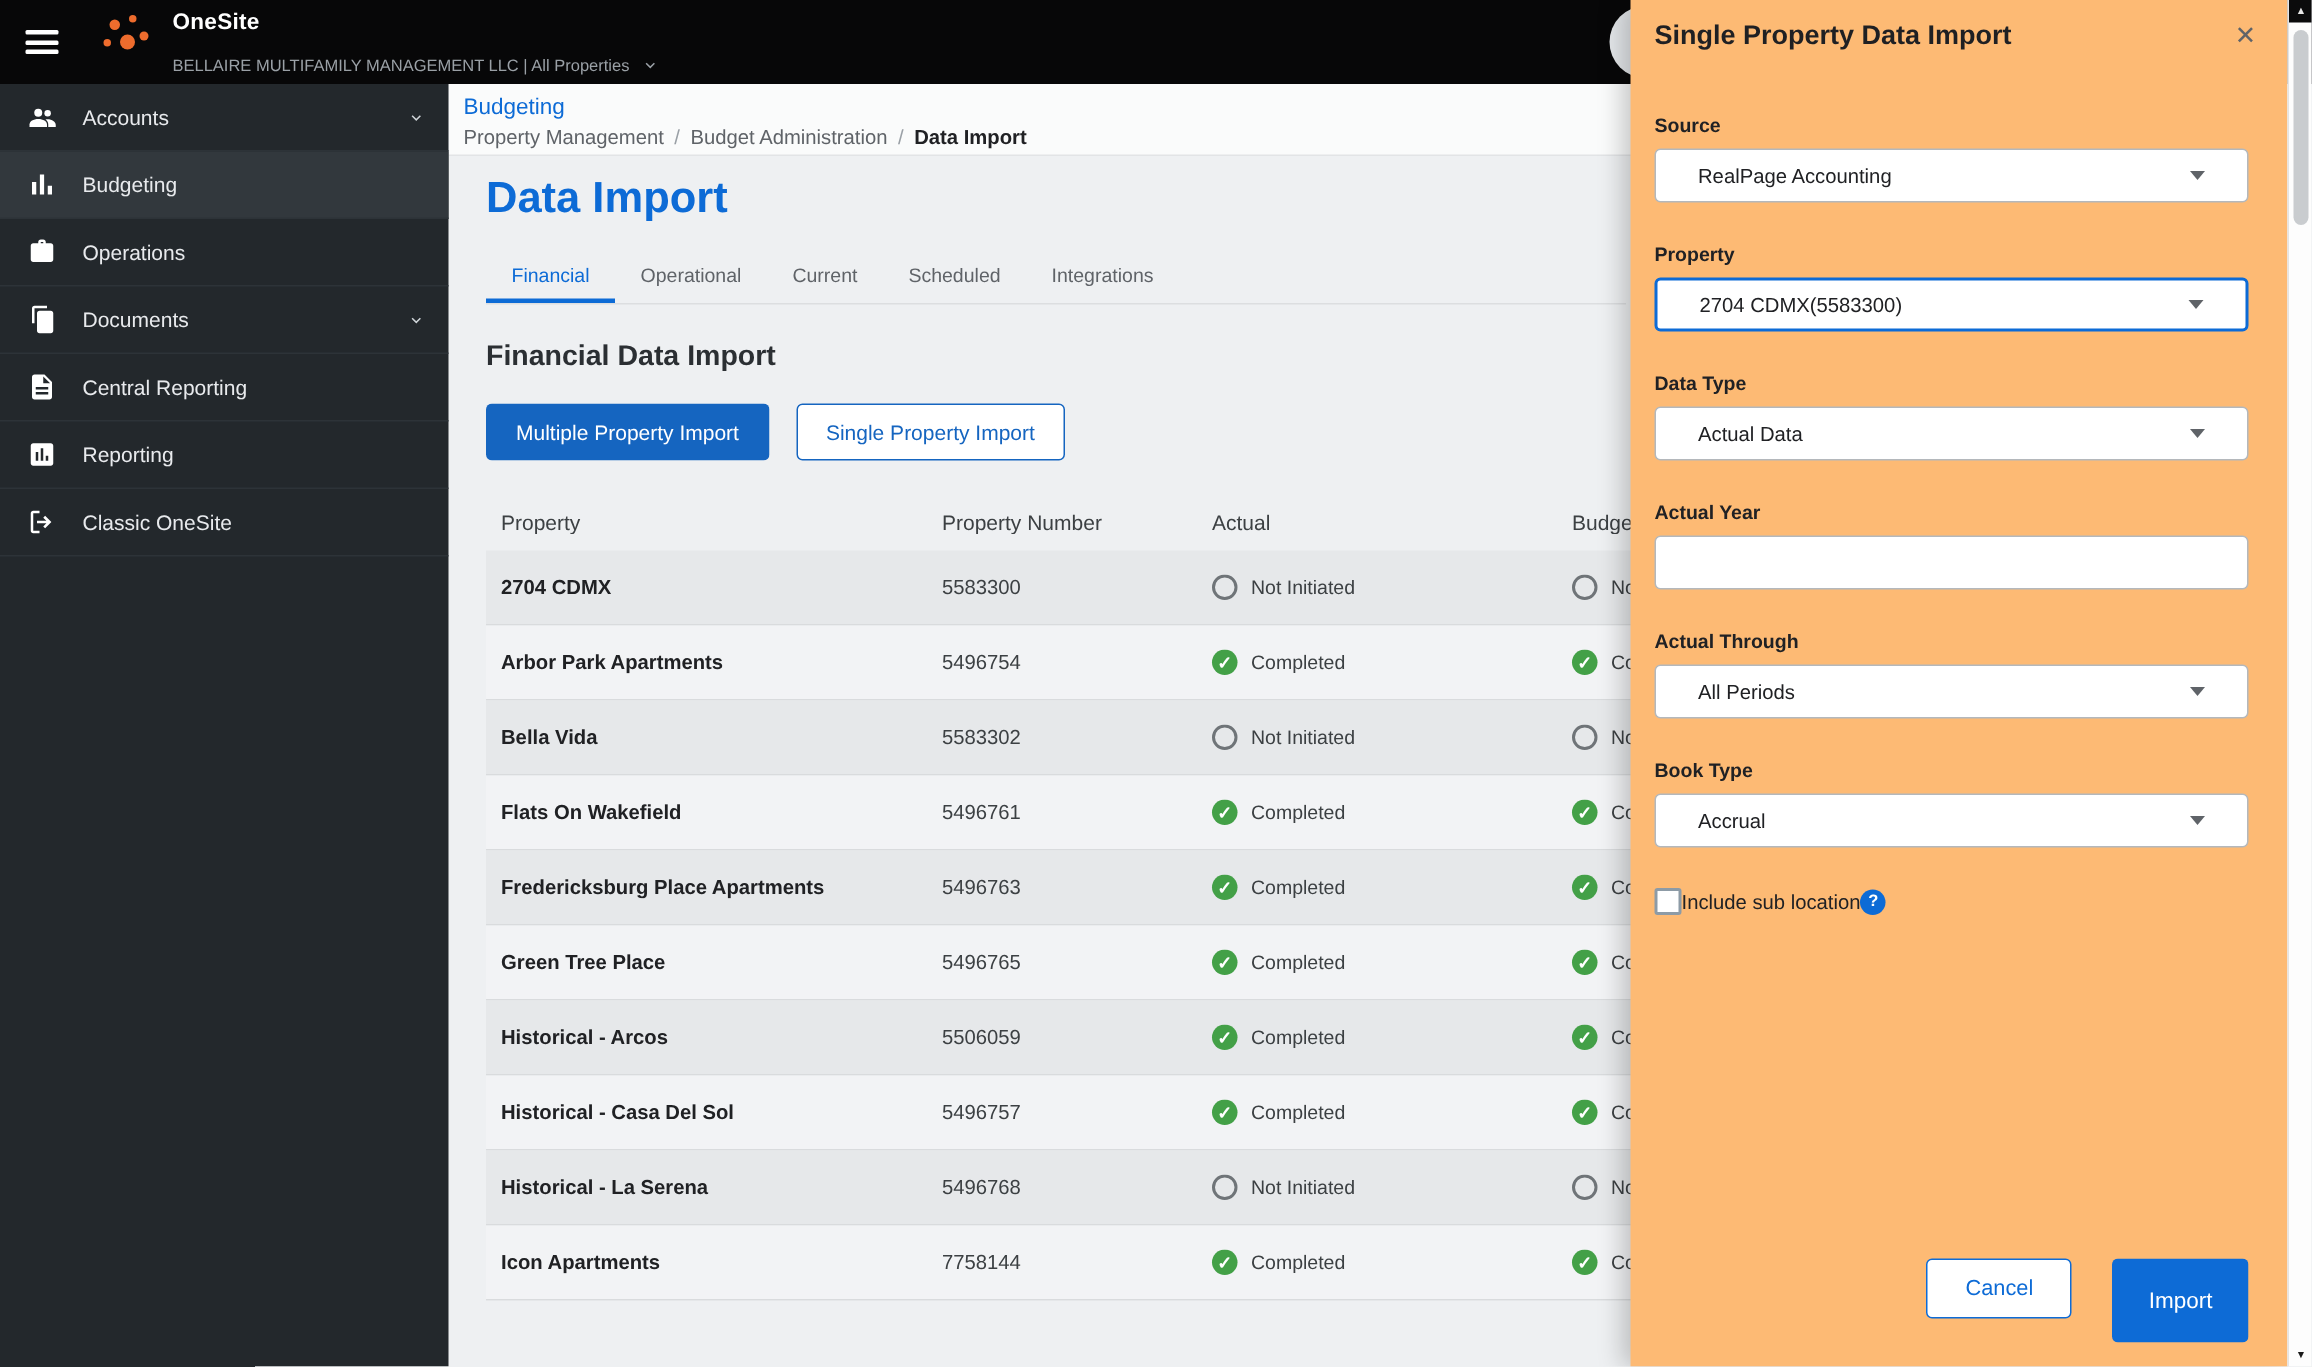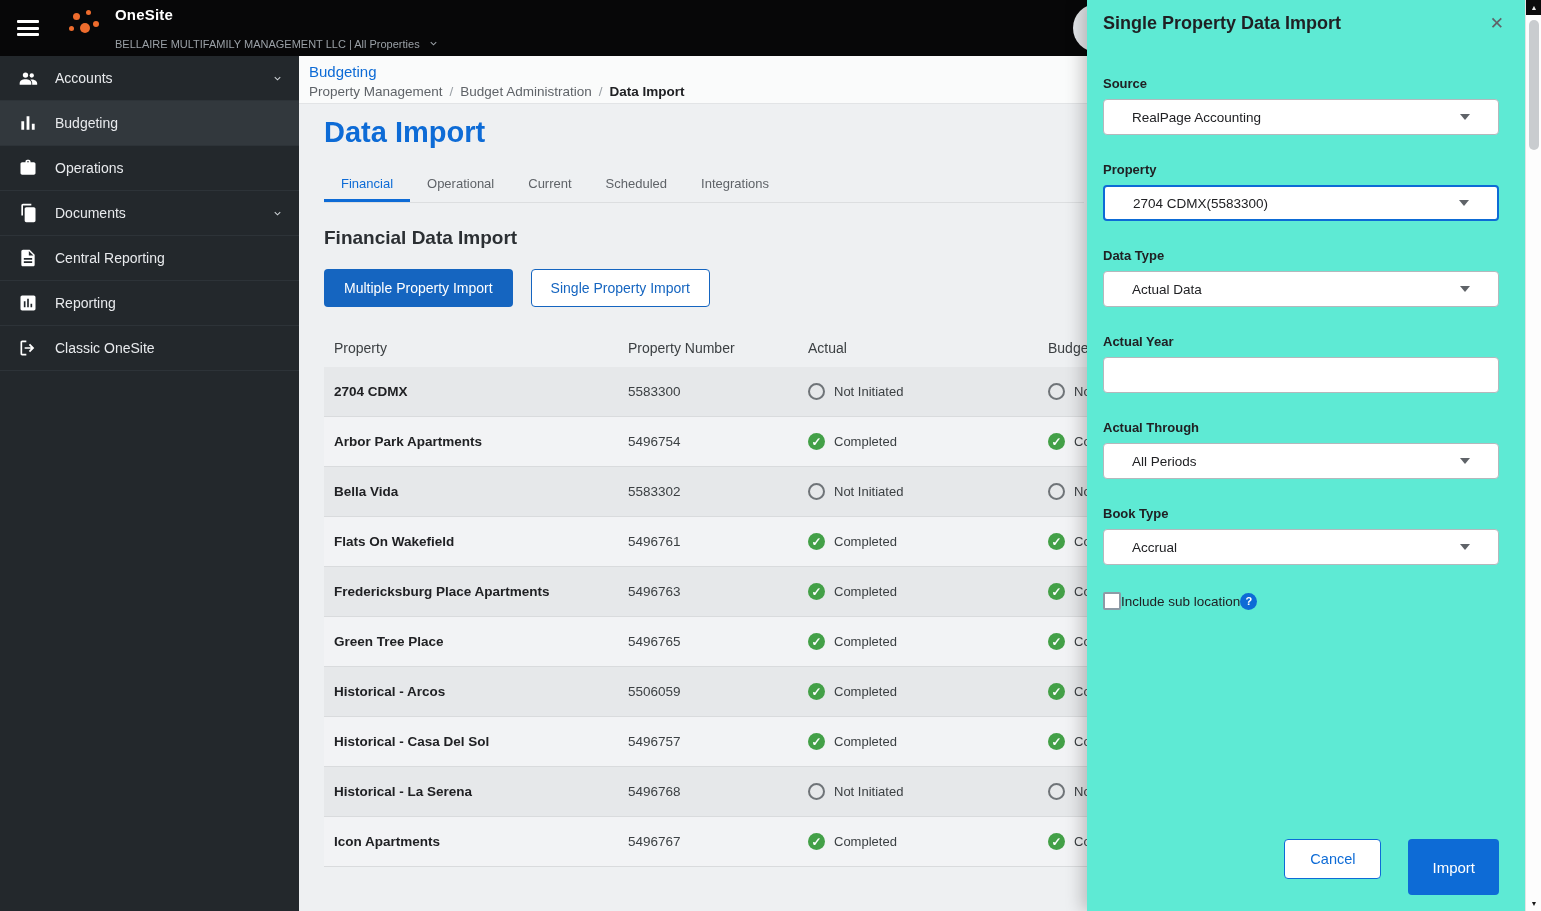--- a/index.html
+++ b/index.html
@@ -58,21 +58,21 @@
 .tbody .tr:nth-child(even){background:#f2f3f5}
 .td.c1{font-weight:700;font-size:13.5px;color:#202124}
 .td.c2{font-size:13.5px;color:#3c4043}
 .status{display:flex;align-items:center;gap:9px;font-size:13px;color:#3c4043}
 .dot{width:17px;height:17px;border-radius:50%;flex:0 0 17px;display:flex;align-items:center;justify-content:center}
 .dot.none{border:2px solid #6f7478;background:transparent}
 .dot.ok{background:#43a047;color:#fff;font-size:12px;font-weight:700}
 .dot.ok::after{content:"✓"}
 
 
-.drawer{position:absolute;top:0;right:16px;bottom:0;width:438px;background:#5eead4;z-index:10;box-shadow:-5px 0 16px rgba(0,0,0,.22)}
+.drawer{position:absolute;top:0;right:16px;bottom:0;width:438px;background:#fdba74;z-index:10;box-shadow:-5px 0 16px rgba(0,0,0,.22)}
 .dheader{display:flex;align-items:flex-start;justify-content:space-between;padding:13px 14px 0 16px}
 .dtitle{font-size:18px;font-weight:700;color:#1f2023}
 .dclose{font-size:17px;color:#5f6368;cursor:pointer;padding:2px 7px;line-height:1}
 .dbody{padding:42px 26px 0 16px}
 .dsection{color:#0d6bd6;font-size:18px;font-weight:500;letter-spacing:.4px;margin-bottom:27px}
 .fgroup{margin-bottom:27px}
 .flabel{font-size:13px;font-weight:700;color:#202124;margin-bottom:8px}
 .sbox{height:36px;border:1px solid #b4b8bc;border-radius:4px;display:flex;align-items:center;justify-content:space-between;padding:0 28px;font-size:13.5px;color:#202124;cursor:pointer;background:#fff}
 .sbox.focused{border:2px solid #0d6bd6}
 .caret{width:0;height:0;border-left:5px solid transparent;border-right:5px solid transparent;border-top:6px solid #5f6368}
@@ -314,21 +314,21 @@
               <span class="dot none"></span>
               <span>Not Initiated</span>
             </div>
           <div class="td status">
               <span class="dot none"></span>
               <span>Not Initiated</span>
             </div>
         </div>
         <div class="tr">
           <div class="td c1">Icon Apartments</div>
-          <div class="td c2">5496767</div>
+          <div class="td c2">7758144</div>
           <div class="td status">
               <span class="dot ok"></span>
               <span>Completed</span>
             </div>
           <div class="td status">
               <span class="dot ok"></span>
               <span>Completed</span>
             </div>
         </div>
       </div>

